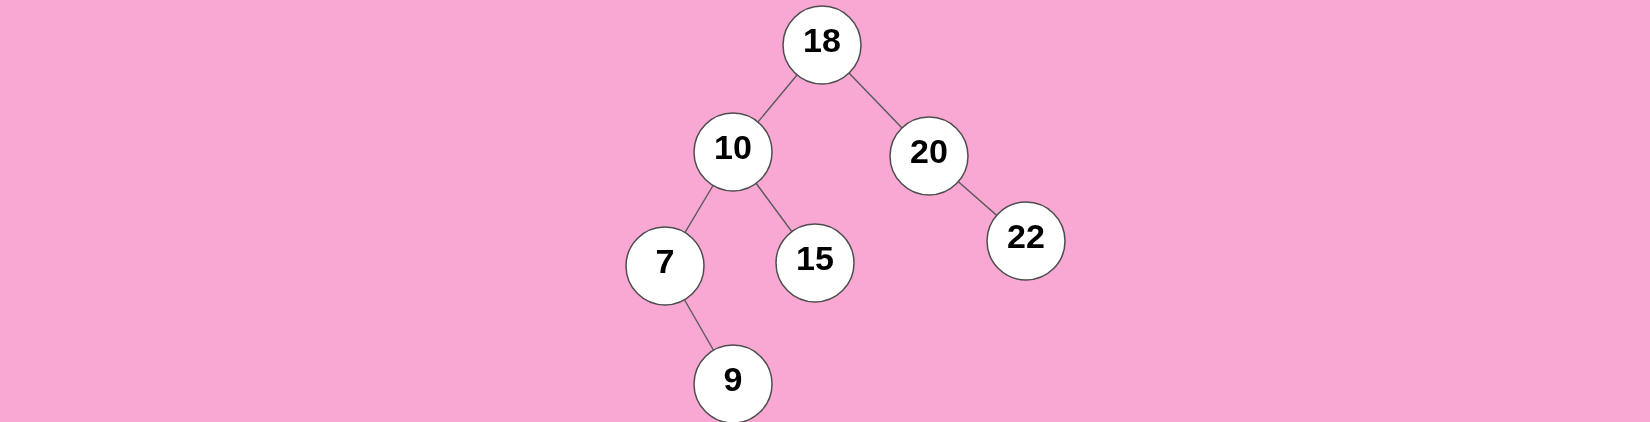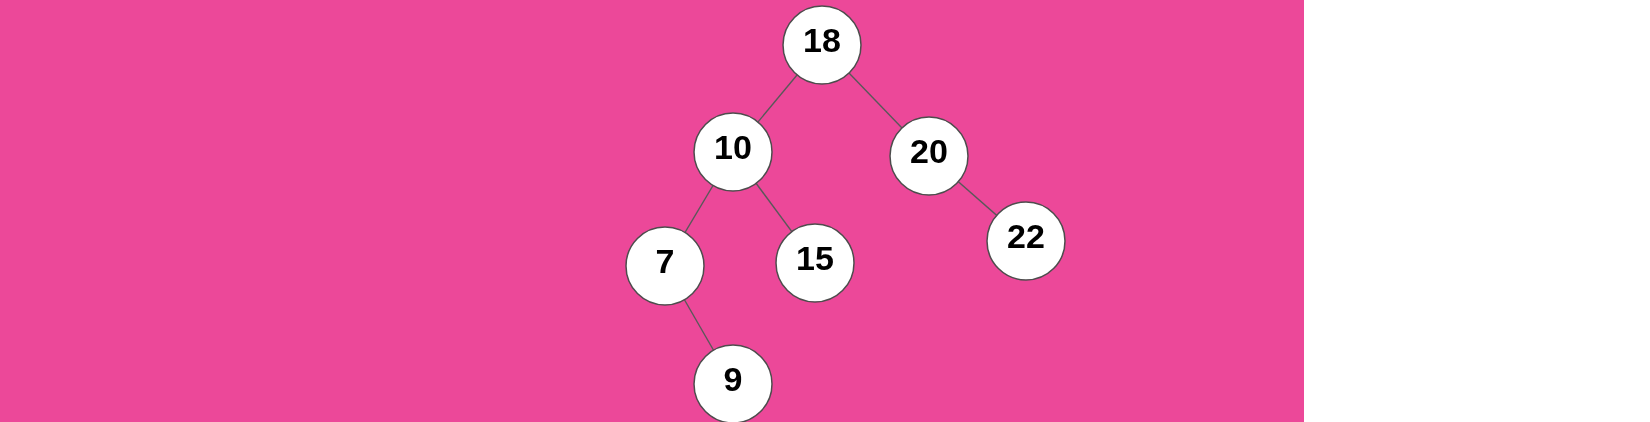--- a/index.html
+++ b/index.html
@@ -3,23 +3,23 @@
 <meta charset="utf-8">
 <style>
   html, body {
     margin: 0;
     padding: 0;
     background: #ffffff;
     font-family: "Liberation Sans", sans-serif;
   }
   .canvas {
     position: relative;
-    width: 1304px;
+    width: 1650px;
     height: 422px;
-    background: #ec4899;
+    background: #f9a8d4;
     overflow: hidden;
   }
   svg {
     display: block;
   }
   text.node-label {
     font-family: "Liberation Sans", "DejaVu Sans", sans-serif;
     font-weight: bold;
     font-size: 34px;
   }

